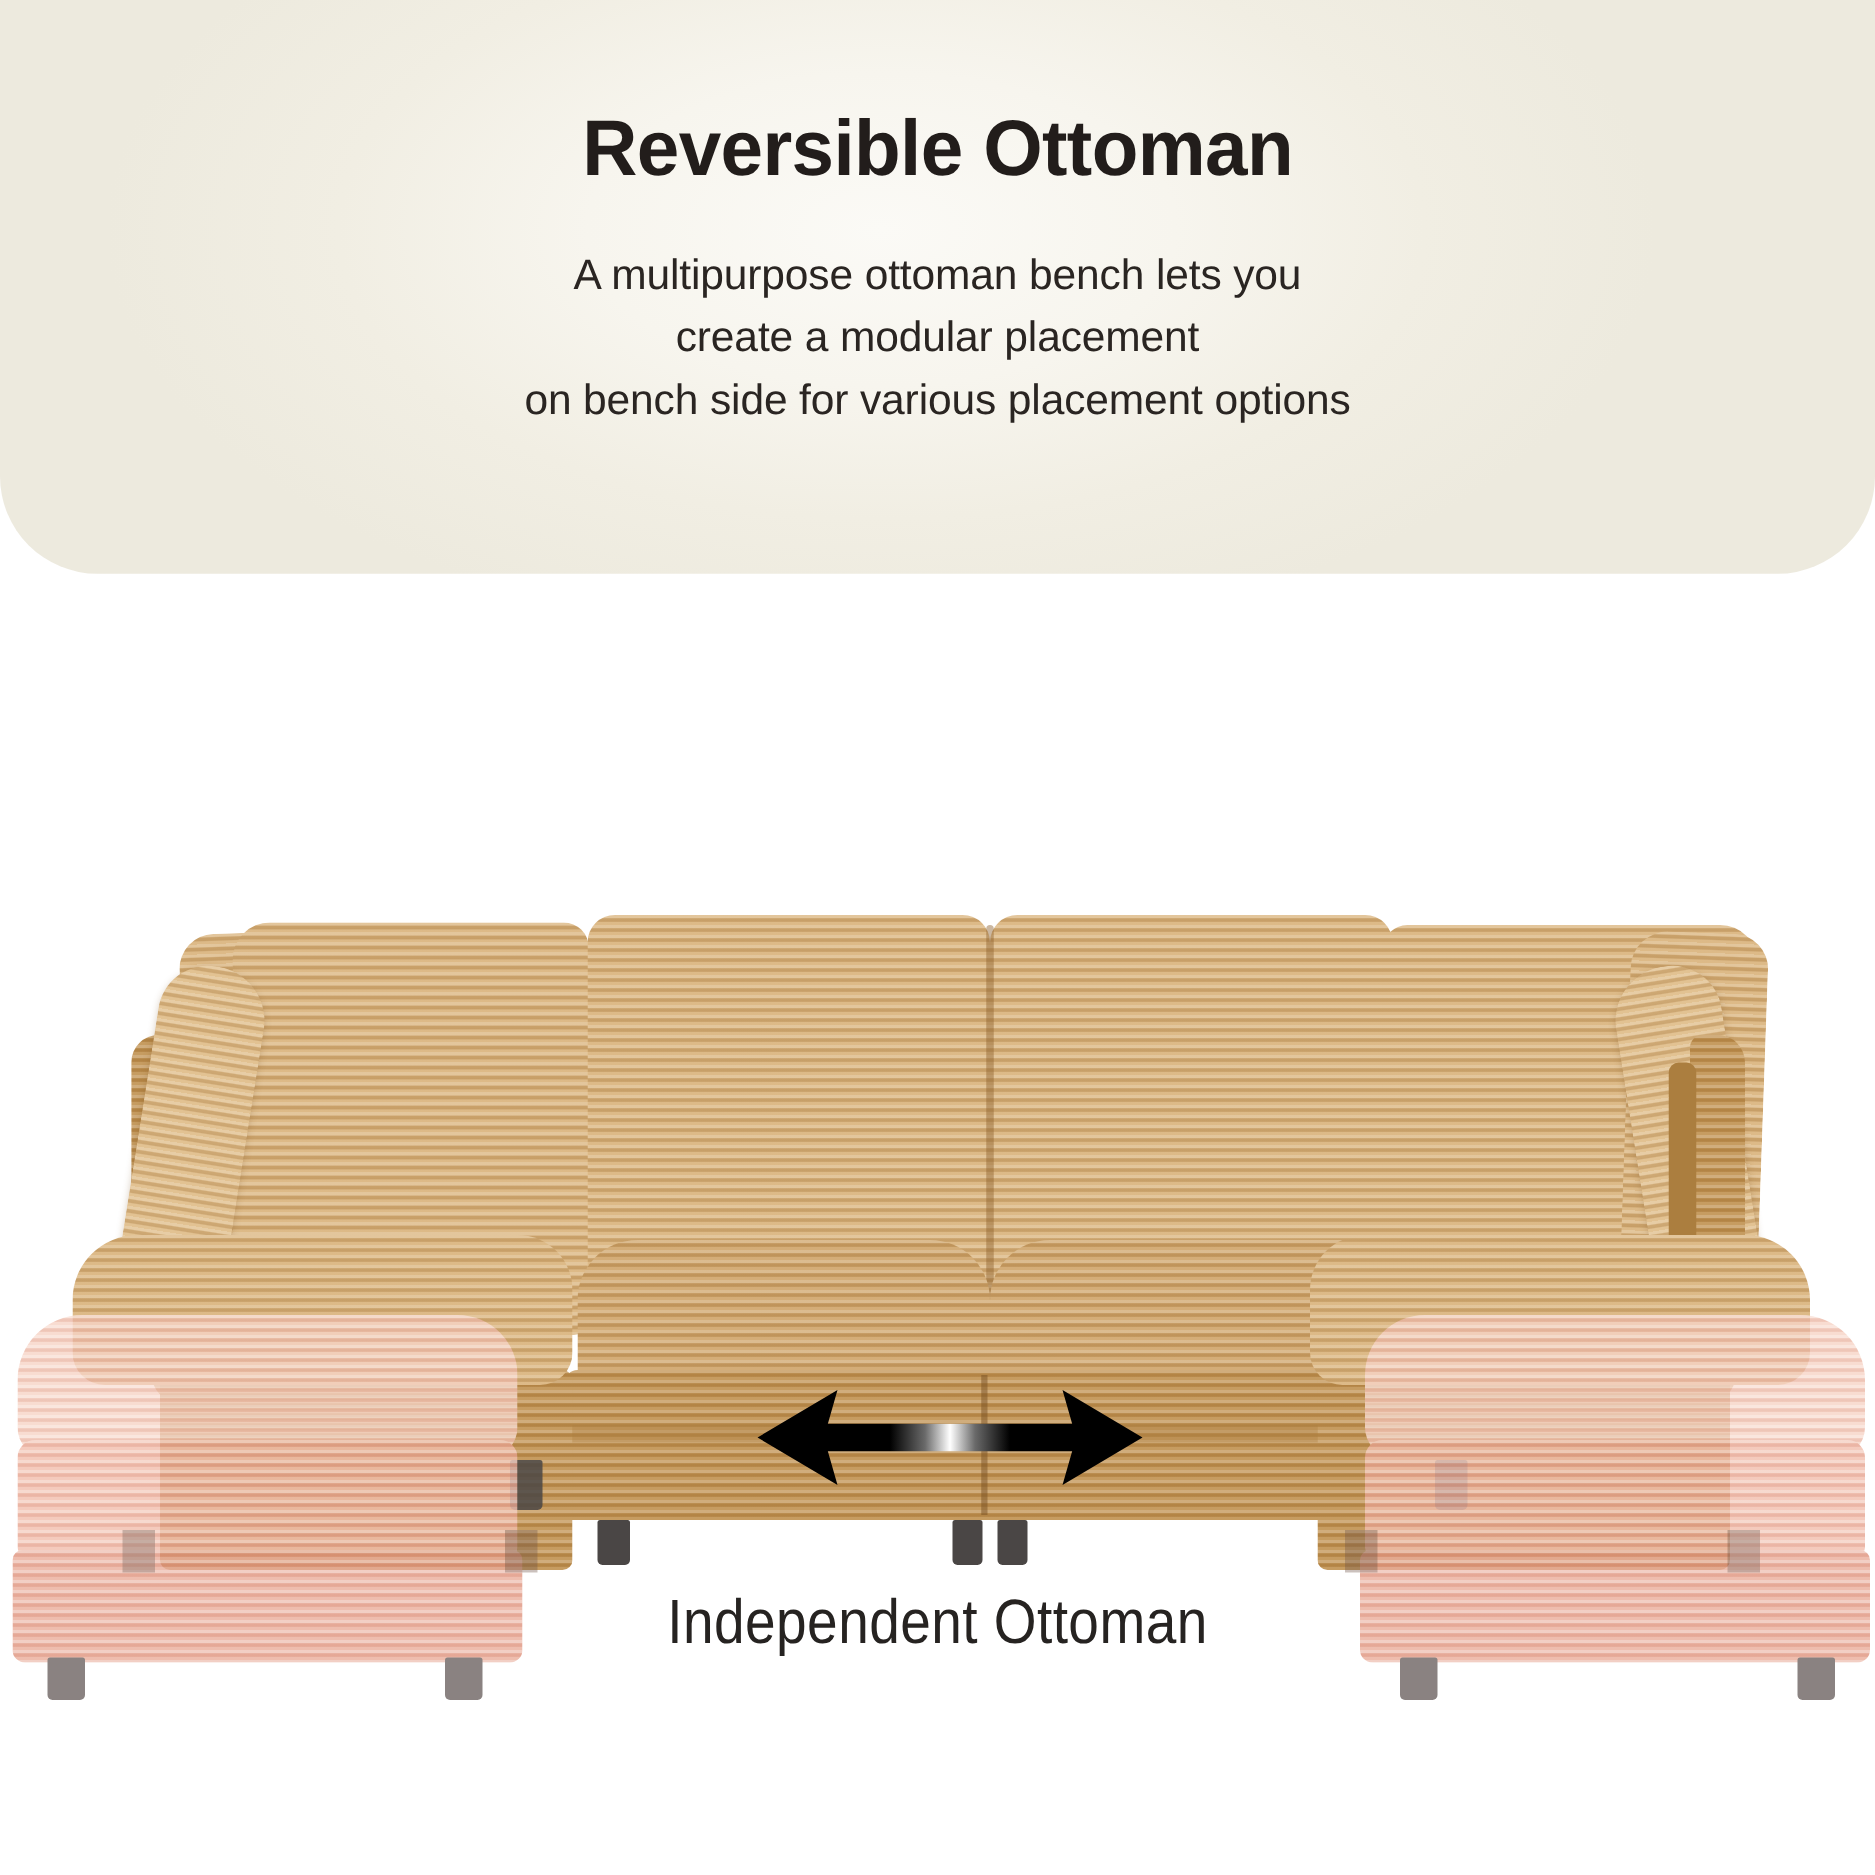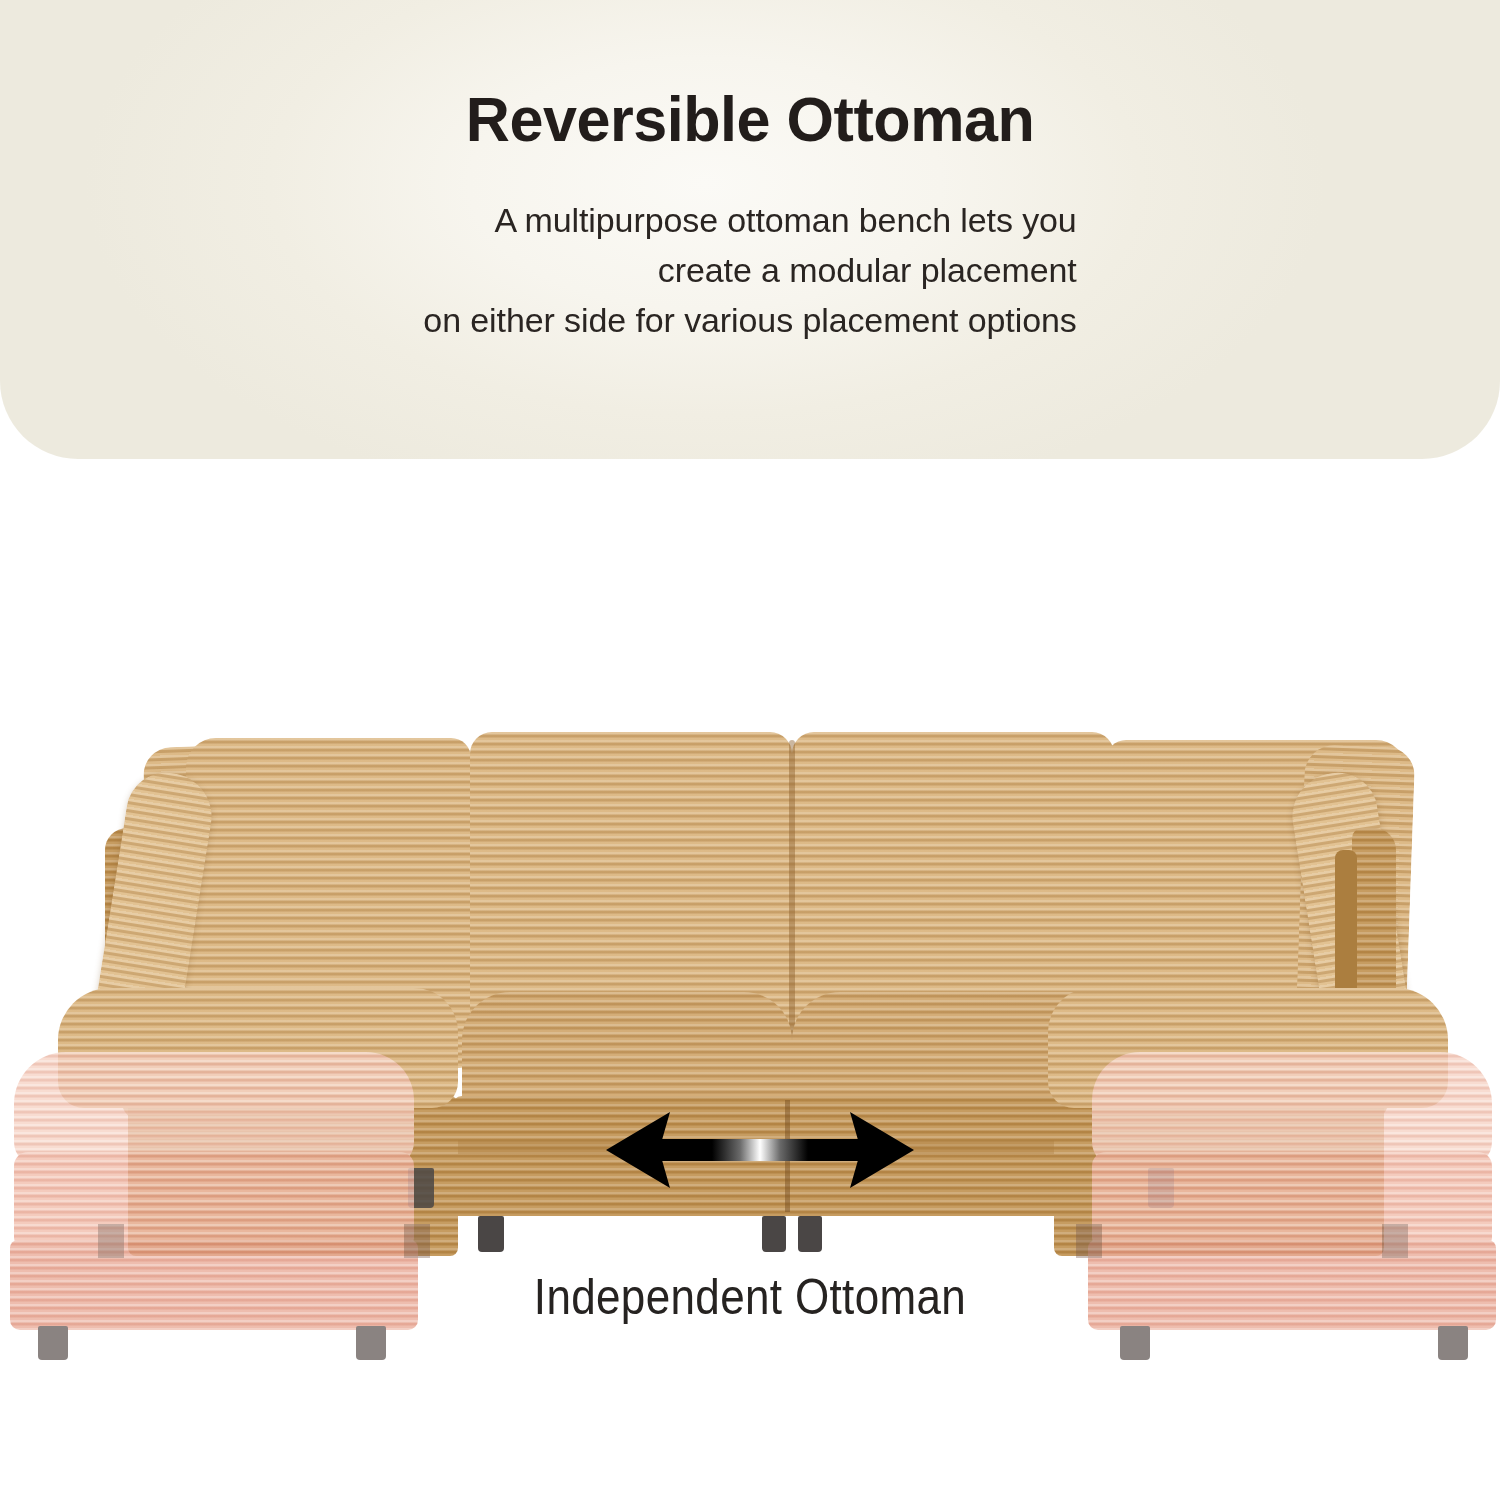--- a/index.html
+++ b/index.html
@@ -35,21 +35,21 @@
     text-align:center;
     white-space:nowrap;
     transform:scaleX(0.97);
   }
   .subcopy{
     margin-top:44px;
     font-size:34px;
     font-weight:normal;
     color:#2a2522;
     line-height:1.47;
-    text-align:right;
+    text-align:center;
     letter-spacing:-0.1px;
   }
   .subcopy .ln{display:block;white-space:nowrap;}
 
   
   .sofa-wrap{position:absolute;left:0;top:700px;width:1500px;height:520px;}
 
   
   .cord{
     background-image:
@@ -114,21 +114,21 @@
 <body>
 
 <div id="stage">
 
   <div class="header-card">
     <div class="header-inner">
       <div class="headline">Reversible Ottoman</div>
       <div class="subcopy">
         <span class="ln">A multipurpose ottoman bench lets you</span>
         <span class="ln">create a modular placement</span>
-        <span class="ln">on either side for various placement options</span>
+        <span class="ln">on bench side for various placement options</span>
       </div>
     </div>
   </div>
 
   <div class="sofa-wrap">
 
     <div class="piece tan-d cord" style="left:105px;top:128px;width:44px;height:205px;border-radius:22px 10px 4px 4px;"></div>
     <div class="piece tan-dd" style="left:143px;top:150px;width:22px;height:180px;border-radius:8px;"></div>
 
     <div class="piece tan-l cord" style="left:148px;top:46px;width:116px;height:310px;border-radius:28px 30px 16px 16px;transform:rotate(-2deg);"></div>

